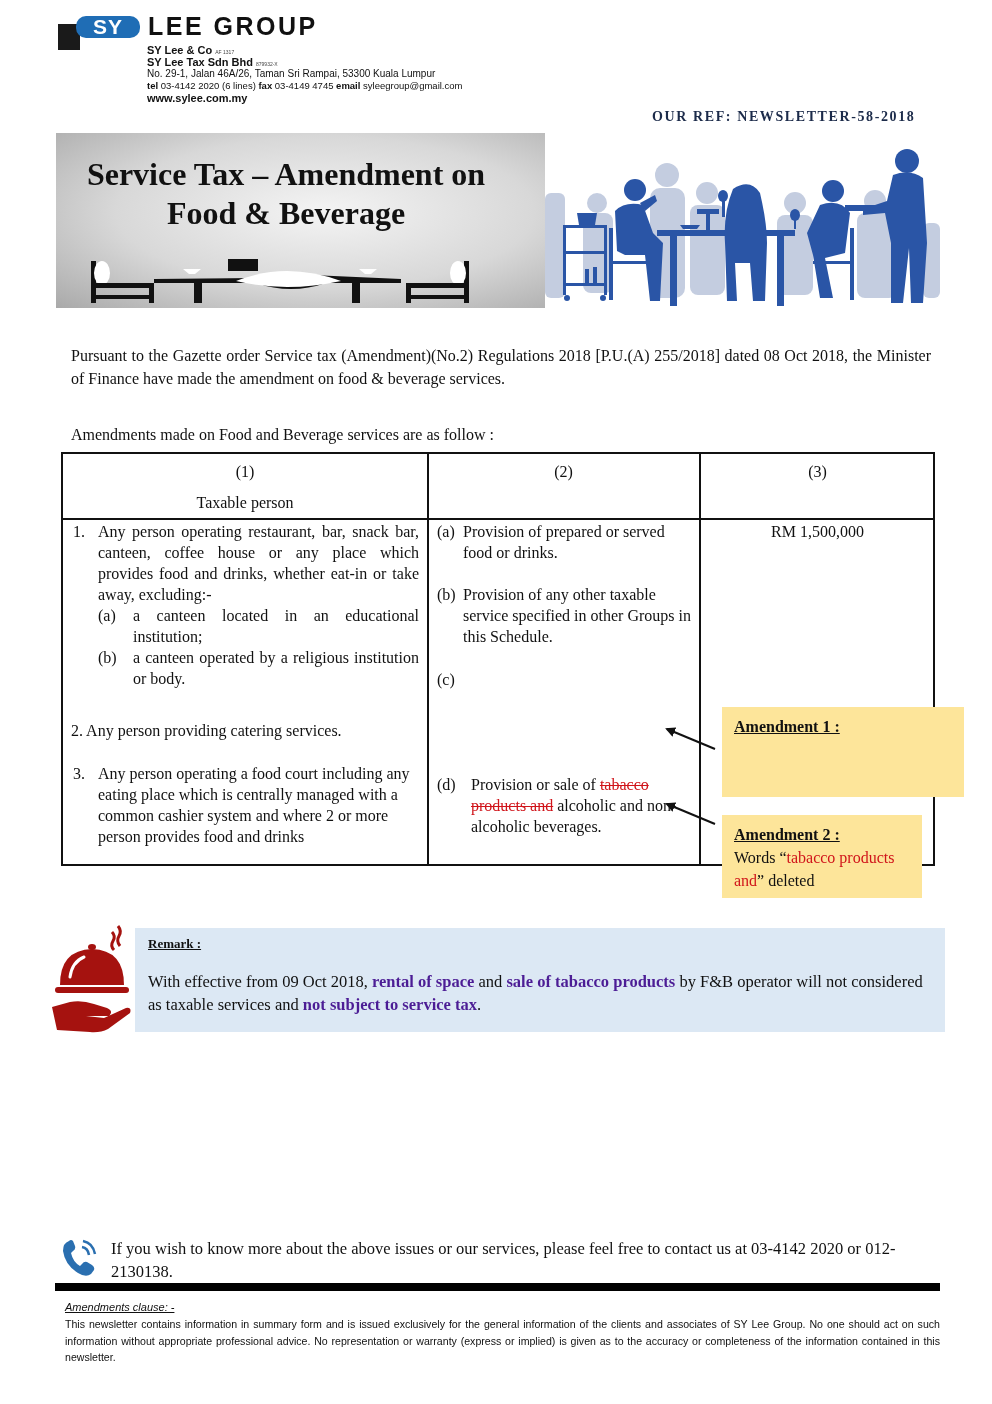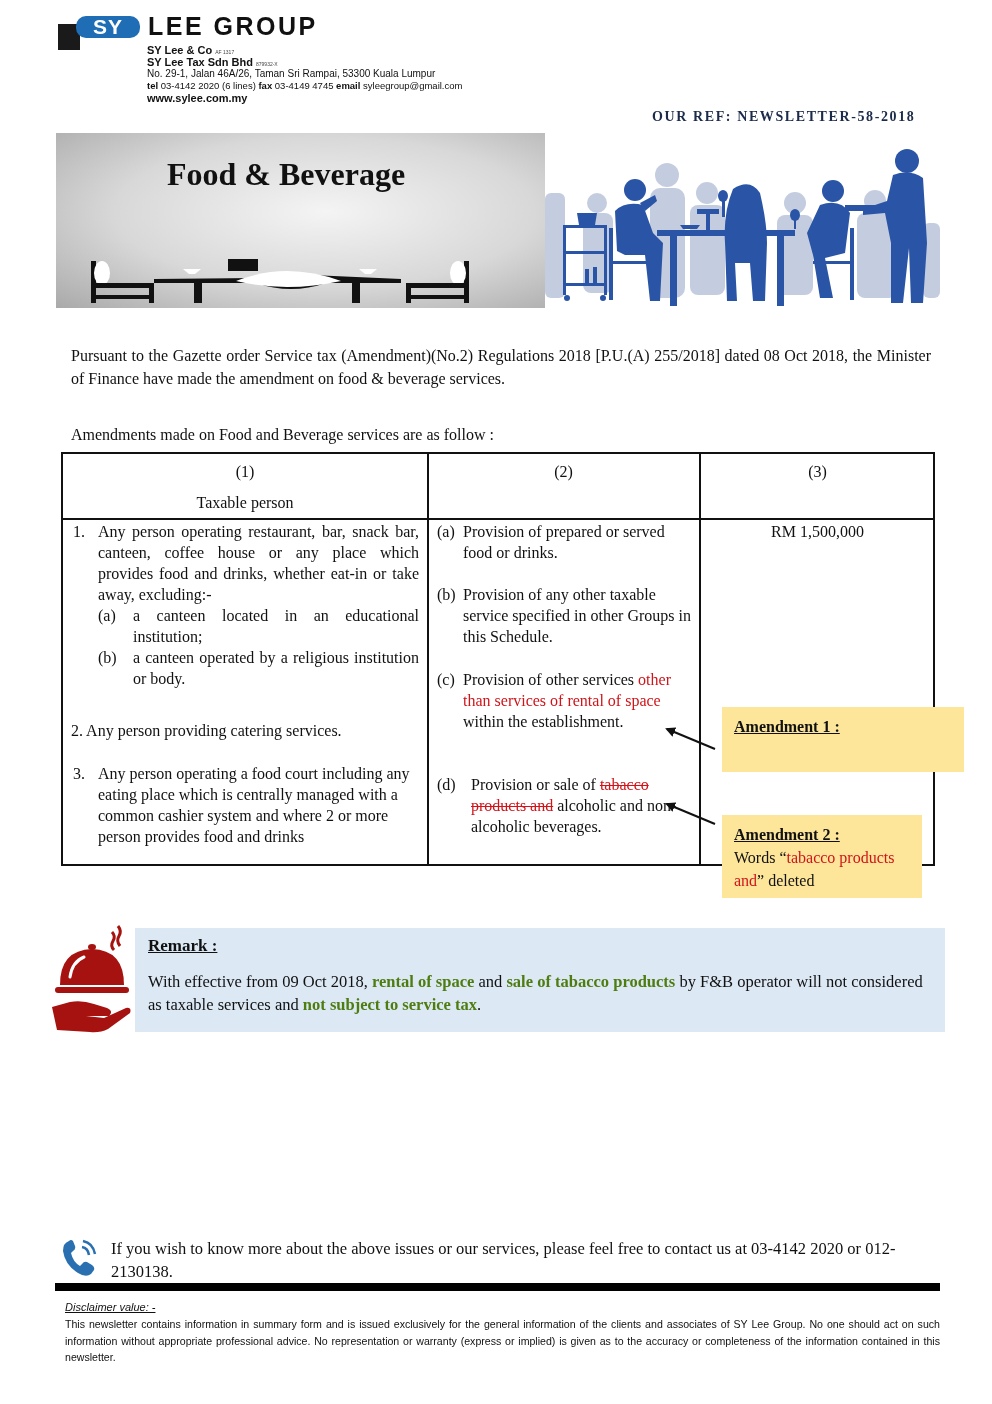--- a/index.html
+++ b/index.html
@@ -29,23 +29,23 @@
   .th{position:absolute;top:2px;text-align:center;font-size:16px;line-height:31px;}
   .cell{position:absolute;font-size:16px;line-height:21px;}
   .red{color:#d0141a;}
   .strike{color:#d0141a;text-decoration:line-through;}
   .just{text-align:justify;}
   
   .callout{position:absolute;background:#fde59a;font-size:16px;line-height:23px;padding:8px 12px;box-sizing:border-box;}
   .callout-title{font-weight:bold;text-decoration:underline;}
   
   #remark-box{left:135px;top:928px;width:810px;height:104px;background:#dce8f4;}
-  #remark-title{position:absolute;left:13px;top:8px;font-weight:bold;font-size:17px;text-decoration:underline;}
+  #remark-title{position:absolute;left:13px;top:8px;font-weight:bold;font-size:13px;text-decoration:underline;}
   #remark-text{position:absolute;left:13px;top:42px;width:790px;font-size:16.5px;line-height:23px;}
-  .red-bold{color:#4d7c0f;font-weight:bold;}
+  .red-bold{color:#4c1d95;font-weight:bold;}
   
   #contact-text{left:111px;top:1237px;width:830px;font-size:16.5px;line-height:23px;}
   #footer-bar{left:55px;top:1283px;width:885px;height:8px;background:#000;}
   #disclaimer-title{left:65px;top:1301px;font-family:"Liberation Sans",sans-serif;font-size:11px;font-style:italic;text-decoration:underline;}
   #disclaimer-text{left:65px;top:1316px;width:875px;font-family:"Liberation Sans",sans-serif;font-size:10.6px;line-height:16.5px;text-align:justify;}
 </style>
 </head>
 <body>
 
 <div id="logo-block" class="abs">
@@ -70,20 +70,21 @@
   <span>03-4149 4745</span>
   <b>email</b>
   <span>syleegroup@gmail.com</span>
 </div>
 <div class="abs lh-line lh-bold" style="top:92px;">www.sylee.com.my</div>
 
 <div id="our-ref" class="abs">OUR REF: NEWSLETTER-58-2018</div>
 
 <div id="banner-left" class="abs">
   <div id="banner-title">
+    <div>Service Tax – Amendment on</div>
     <div>Food &amp; Beverage</div>
   </div>
   <svg class="abs" style="left:0;top:0;" width="489" height="175">
 
     <rect x="35" y="128" width="5" height="42" fill="#111"></rect>
     <ellipse cx="46" cy="140" rx="8" ry="12" fill="#fff"></ellipse>
     <rect x="40" y="150" width="58" height="5" fill="#111"></rect>
     <rect x="40" y="162" width="58" height="4" fill="#111"></rect>
     <rect x="93" y="150" width="5" height="20" fill="#111"></rect>
 
@@ -204,25 +205,20 @@
   <div class="cell" style="left:374px;top:67px;width:256px;">
     <span style="position:absolute;left:0;">(a)</span>
     <div style="margin-left:26px;">Provision of prepared or served food or drinks.</div>
   </div>
   <div class="cell" style="left:374px;top:130px;width:256px;">
     <span style="position:absolute;left:0;">(b)</span>
     <div style="margin-left:26px;">Provision of any other taxable service specified in other Groups in this Schedule.</div>
   </div>
   <div class="cell" style="left:374px;top:215px;width:256px;">
     <span style="position:absolute;left:0;">(c)</span>
-    <div style="margin-left:26px;">
-      <span>Provision of other services</span>
-      <span class="red">other than services of rental of space</span>
-      <span>within the establishment.</span>
-    </div>
   </div>
   <div class="cell" style="left:374px;top:320px;width:256px;">
     <span style="position:absolute;left:0;">(d)</span>
     <div style="margin-left:34px;">
       <span>Provision or sale of</span>
       <span class="strike">tabacco products and</span>
       <span>alcoholic and non-alcoholic beverages.</span>
     </div>
   </div>
 
@@ -232,21 +228,21 @@
 <svg class="abs" style="left:655px;top:715px;" width="75" height="120">
   <defs>
     <marker id="ah" markerWidth="10" markerHeight="10" refX="2" refY="5" orient="auto" markerUnits="userSpaceOnUse">
       <path d="M 10 0 L 0 5 L 10 10 Z" fill="#111"></path>
     </marker>
   </defs>
   <line x1="60" y1="34" x2="12" y2="14" stroke="#111" stroke-width="2" marker-start="url(#ah)" transform="rotate(180 36 24)"></line>
   <line x1="60" y1="109" x2="12" y2="89" stroke="#111" stroke-width="2" marker-start="url(#ah)" transform="rotate(180 36 99)"></line>
 </svg>
 
-<div class="callout" style="left:722px;top:707px;width:242px;height:65px;">
+<div class="callout" style="left:722px;top:707px;width:242px;height:90px;">
   <div class="callout-title">Amendment 1 :</div>
 </div>
 <div class="callout" style="left:722px;top:815px;width:200px;height:83px;">
   <div class="callout-title">Amendment 2 :</div>
   <div><span>Words “</span><span class="red">tabacco products and</span><span>” deleted</span></div>
 </div>
 
 <svg class="abs" style="left:52px;top:922px;" width="82" height="115" viewBox="0 0 82 115">
   <g fill="#a5120f">
     <path d="M 66 4 Q 70 9 67 14 Q 64 19 68 24" stroke="#a5120f" stroke-width="3" fill="none"></path>
@@ -264,14 +260,14 @@
 </div>
 
 <svg class="abs" style="left:60px;top:1237px;" width="42" height="42" viewBox="0 0 42 42">
   <path d="M 9 4 Q 3 6 3 14 Q 5 28 18 36 Q 26 41 31 37 L 34 33 Q 35 30 32 28 L 27 25 Q 24 24 22 27 L 20 29 Q 13 25 11 16 L 13 14 Q 16 12 15 9 L 13 4 Q 11 2 9 4 Z" fill="#2a6fb0"></path>
   <path d="M 22 10 Q 28 11 29 18" stroke="#2a6fb0" stroke-width="2.5" fill="none"></path>
   <path d="M 23 4 Q 33 6 35 17" stroke="#2a6fb0" stroke-width="2.5" fill="none"></path>
 </svg>
 <div id="contact-text" class="abs">If you wish to know more about the above issues or our services, please feel free to contact us at 03-4142 2020 or 012-2130138.</div>
 <div id="footer-bar" class="abs"></div>
 
-<div id="disclaimer-title" class="abs">Disclaimer value: -</div>
+<div id="disclaimer-title" class="abs">Amendments clause: -</div>
 <div id="disclaimer-text" class="abs">This newsletter contains information in summary form and is issued exclusively for the general information of the clients and associates of SY Lee Group. No one should act on such information without appropriate professional advice. No representation or warranty (express or implied) is given as to the accuracy or completeness of the information contained in this newsletter.</div>
 
 </body></html>

